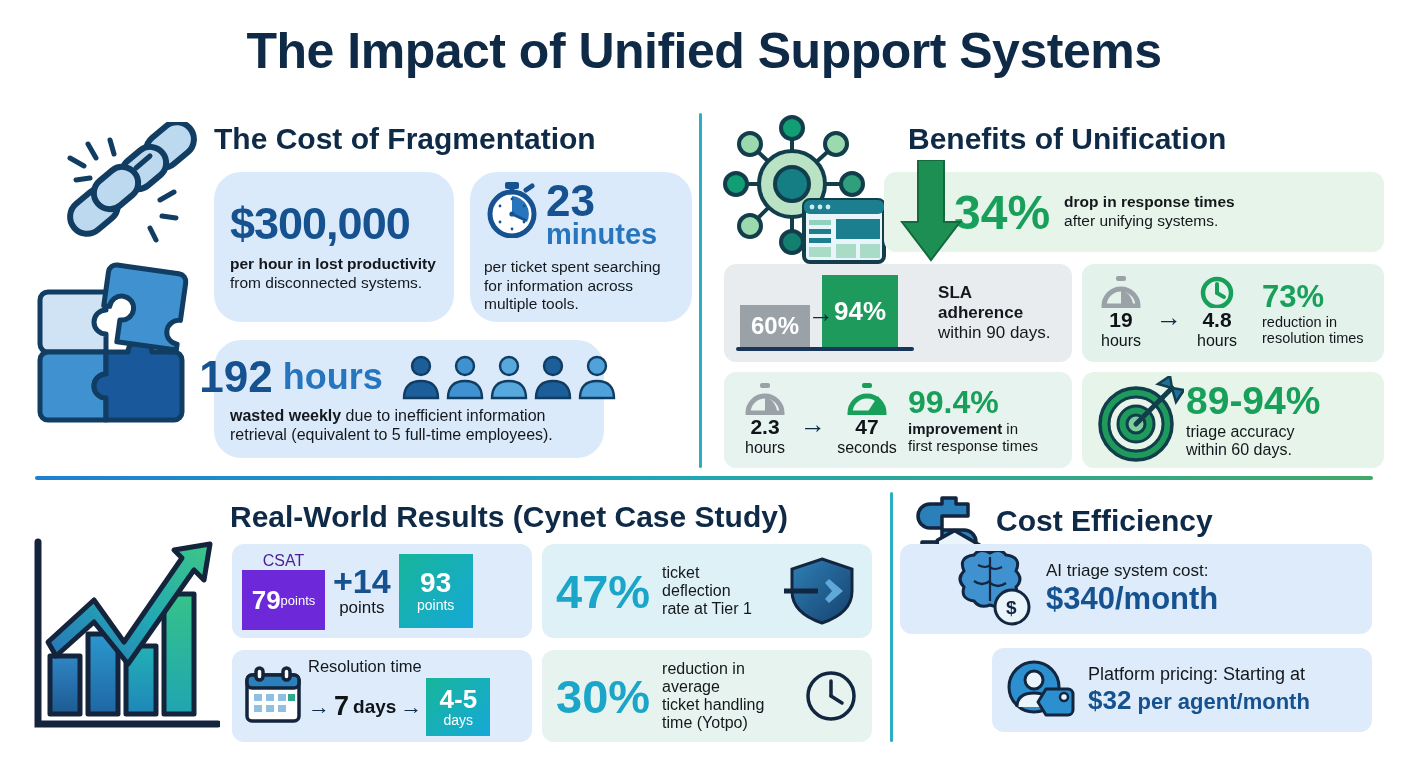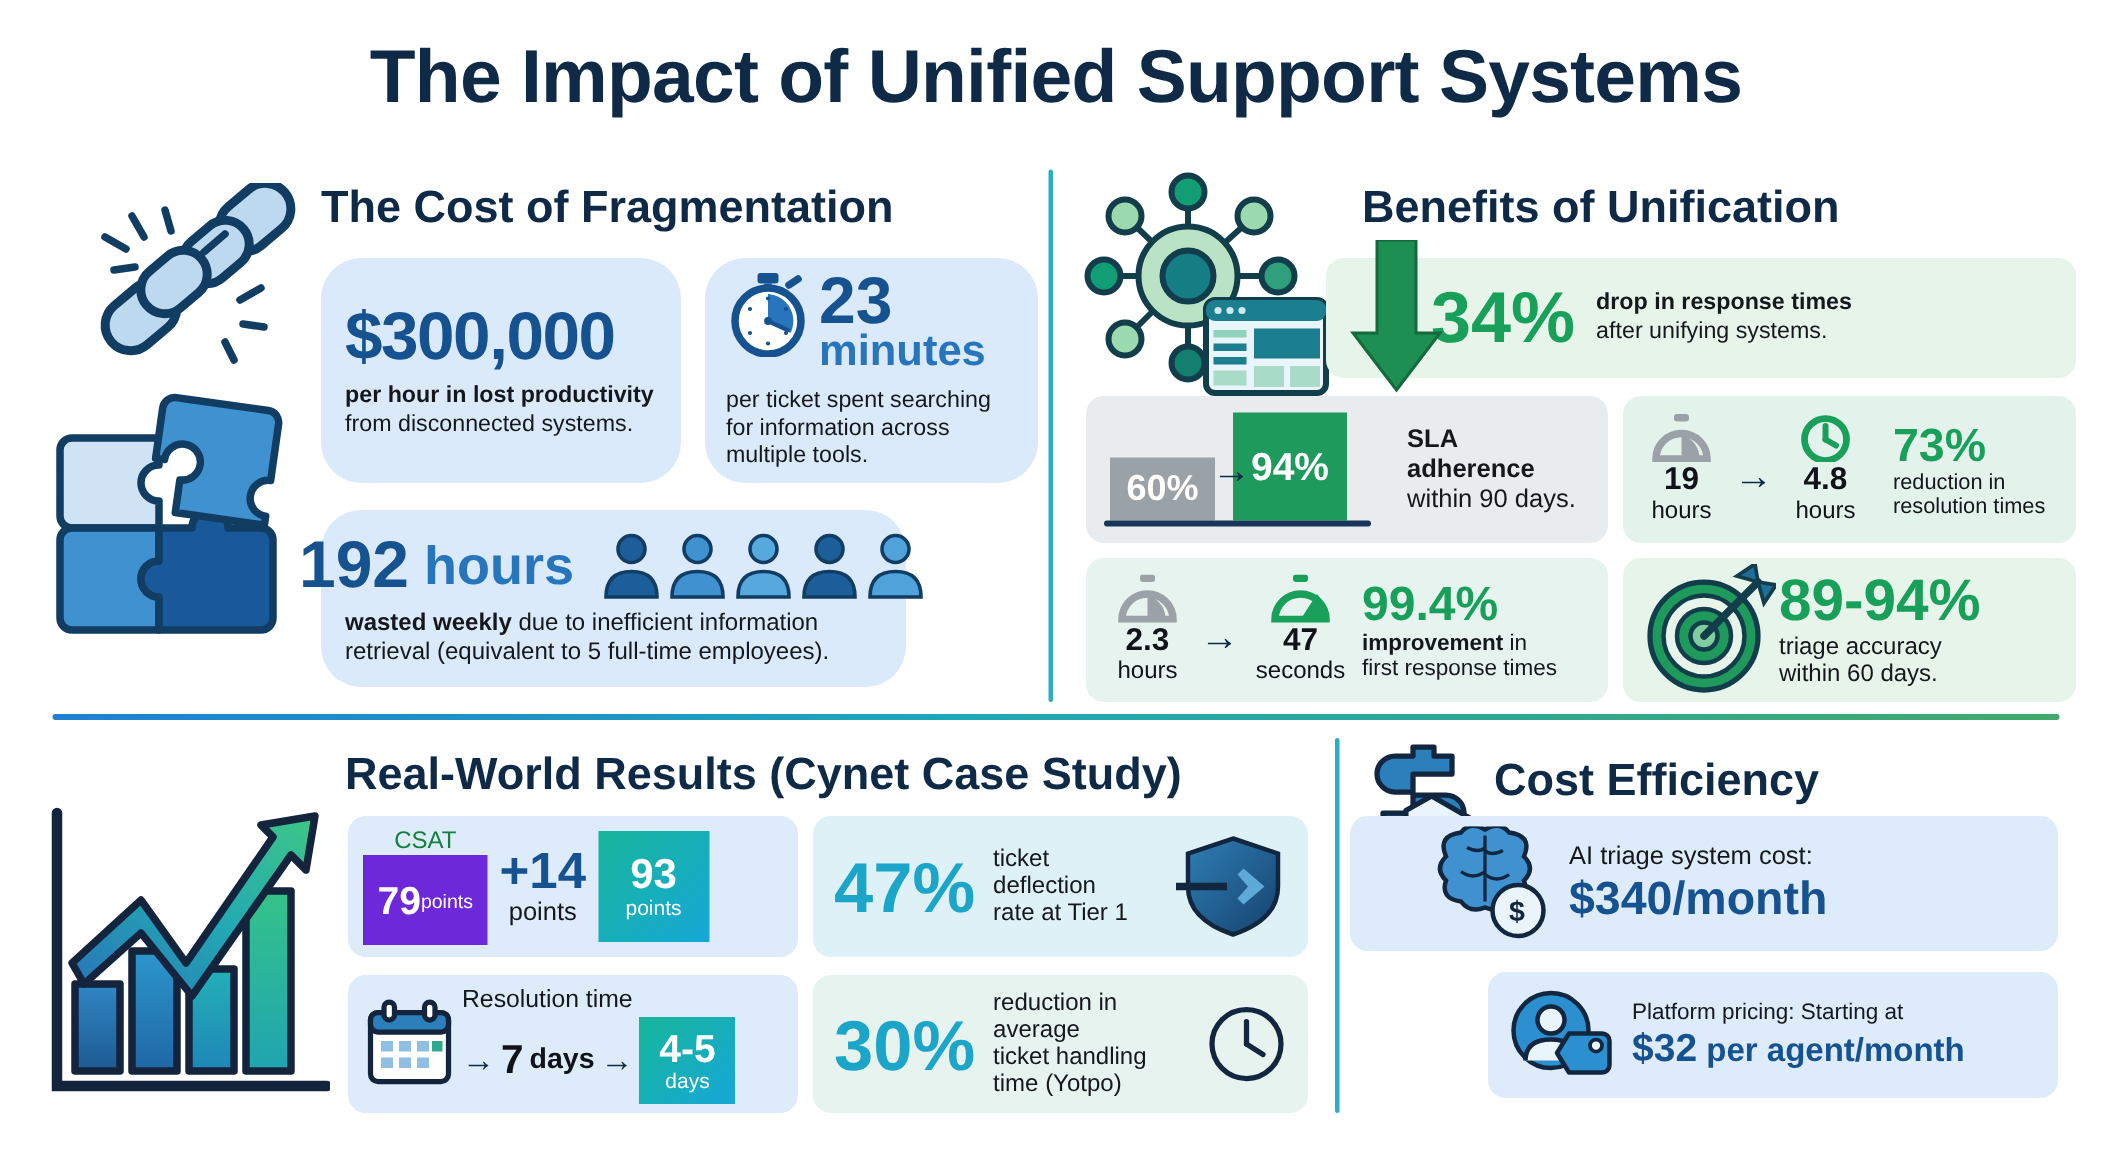--- a/index.html
+++ b/index.html
@@ -383,21 +383,21 @@
         <rect x="60" y="96" width="30" height="80" fill="url(#gBar2)"></rect>
         <rect x="98" y="108" width="30" height="68" fill="url(#gBar3)"></rect>
         <rect x="136" y="56" width="30" height="120" fill="url(#gBar4)"></rect>
         <path d="M20 104 L66 62 L96 104 L154 20 L146 12 L182 6 L176 42 L166 32 L100 126 L66 84 L28 118 Z" fill="url(#gArrow)"></path>
       </g>
       <path d="M10 4 L10 186 L190 186" fill="none" stroke="#13243c" stroke-width="7" stroke-linecap="round"></path>
     </svg>
 
     <div class="card lightblue-card" id="card-csat">
       <div style="display:flex;flex-direction:column;align-items:center;">
-        <div style="font-size:16px;color:#15803d;">CSAT</div>
+        <div style="font-size:16px;color:#4c1d95;">CSAT</div>
         <div style="width:83px;height:60px;background:#6d28d9;display:flex;flex-direction:row;
                     align-items:center;justify-content:center;">
           <div style="color:#fff;font-size:26px;font-weight:700;line-height:1;">79</div>
           <div style="color:#fff;font-size:13px;">points</div>
         </div>
       </div>
       <div style="display:flex;flex-direction:column;align-items:center;margin:0 8px;">
         <div style="font-size:34px;font-weight:700;color:#15528f;line-height:1;">+14</div>
         <div style="font-size:17px;color:#14181c;">points</div>
       </div>
@@ -509,19 +509,19 @@
 
     <div class="card lightblue-card" id="card-plat">
       <svg width="72" height="66" viewBox="0 0 72 66" style="margin-right:10px;">
         <circle cx="28" cy="30" r="25" fill="#2b8fd0" stroke="#12273f" stroke-width="3"></circle>
         <circle cx="28" cy="23" r="9" fill="#eaf4fb" stroke="#12273f" stroke-width="3"></circle>
         <path d="M11 50 q0 -14 17 -14 q17 0 17 14" fill="#eaf4fb" stroke="#12273f" stroke-width="3"></path>
         <path d="M40 32 h22 a5 5 0 0 1 5 5 v16 a5 5 0 0 1 -5 5 h-22 l-8 -13z" fill="#2b8fd0" stroke="#12273f" stroke-width="3" stroke-linejoin="round"></path>
         <circle cx="58" cy="40" r="4" fill="#eaf4fb" stroke="#12273f" stroke-width="2.5"></circle>
       </svg>
       <div class="txtcol">
-        <div style="font-size:15px;color:#14181c;">Platform pricing: Starting at</div>
+        <div style="font-size:18px;color:#14181c;">Platform pricing: Starting at</div>
         <div style="font-size:26px;color:#15528f;font-weight:700;line-height:1.2;"><b>$32</b><span style="font-size:22px;"> per agent/month</span></div>
       </div>
     </div>
   </div>
 
 </div>
 
 </body></html>

